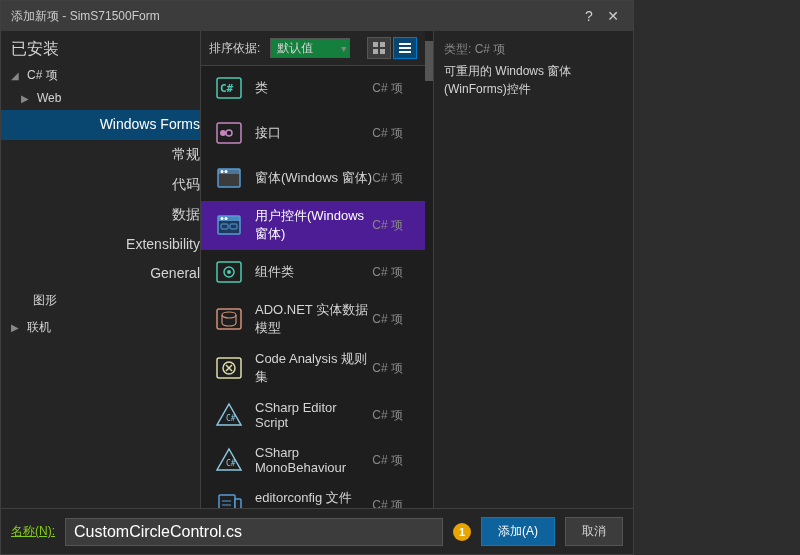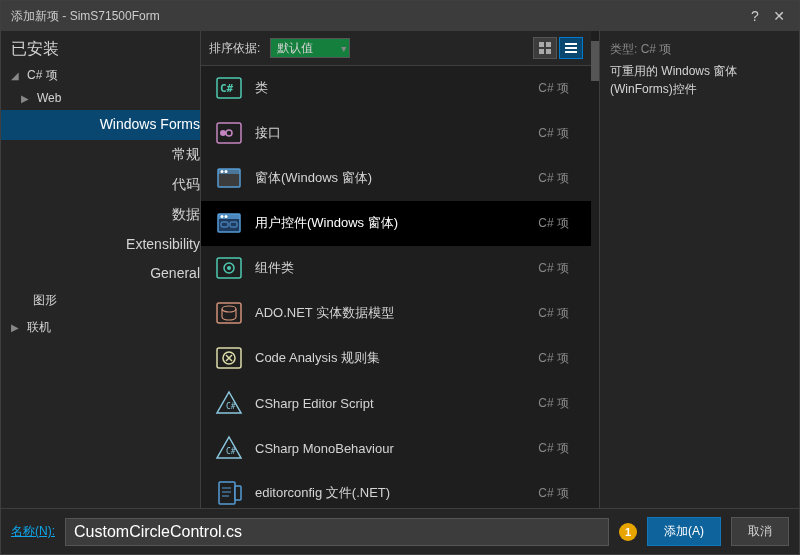--- a/index.html
+++ b/index.html
@@ -7,21 +7,21 @@
       font-family: "Microsoft YaHei", "Segoe UI", sans-serif;
       font-size: 12px;
       background: #2d2d2d;
       color: #d4d4d4;
       width: 800px;
       height: 555px;
       overflow: hidden;
     }
 
     .dialog {
-      width: 800px;
+      width: 634px;
       height: 555px;
       background: #252526;
       border: 1px solid #3f3f3f;
       display: flex;
       flex-direction: column;
     }
 
     
     .titlebar {
       background: #3c3c3c;
@@ -179,21 +179,21 @@
     .items-list::-webkit-scrollbar-thumb { background: #424242; }
 
     .list-item {
       display: flex;
       align-items: center;
       padding: 6px 12px;
       cursor: pointer;
       border-bottom: 1px solid transparent;
       min-height: 38px;
     }
-    .list-item.selected { background: #000000; }
+    .list-item.selected { background: #4c1d95; }
 
     .item-icon {
       width: 32px;
       height: 32px;
       margin-right: 10px;
       flex-shrink: 0;
       display: flex;
       align-items: center;
       justify-content: center;
     }
@@ -246,21 +246,21 @@
     .bottom-bar {
       background: #252526;
       border-top: 1px solid #3f3f3f;
       padding: 8px 10px;
       display: flex;
       align-items: center;
       gap: 10px;
       flex-shrink: 0;
     }
     .name-label {
-      color: #0ea5e9;
+      color: #84cc16;
       font-size: 12px;
       white-space: nowrap;
       text-decoration: underline;
     }
     .name-input {
       flex: 1;
       background: #3c3c3c;
       border: 1px solid #555;
       color: #fff;
       font-size: 16px;

